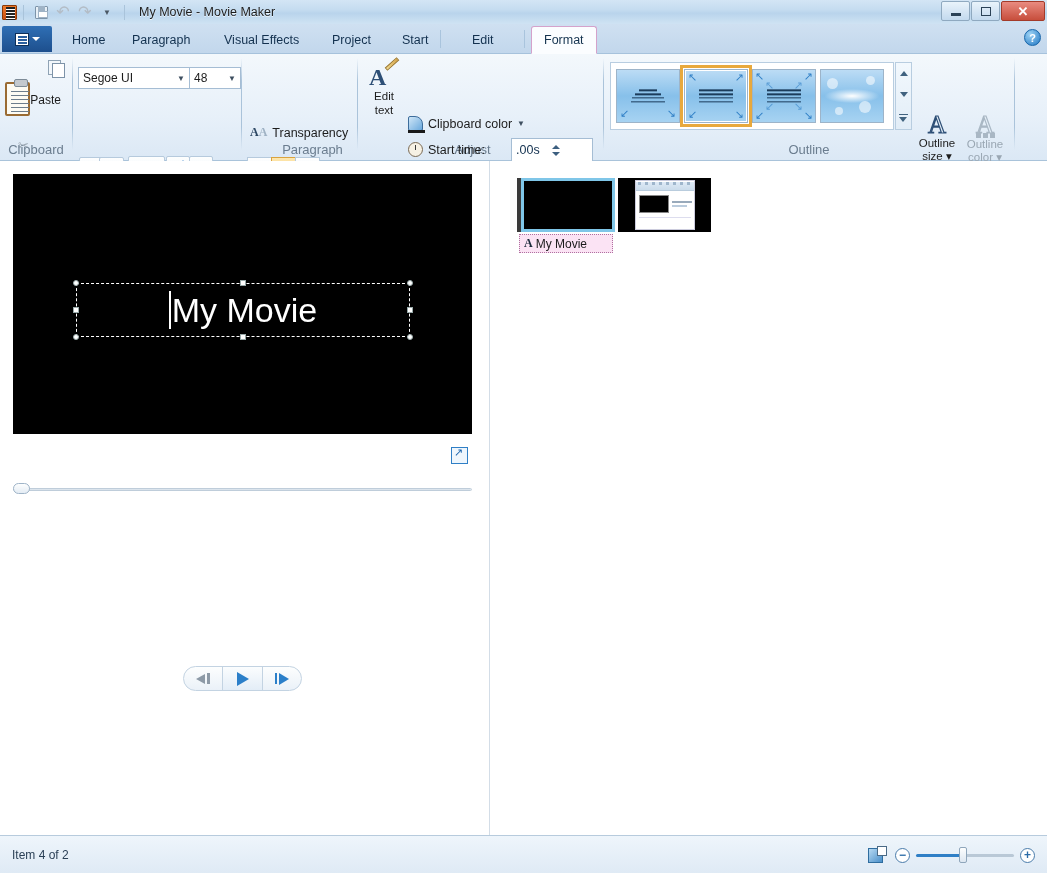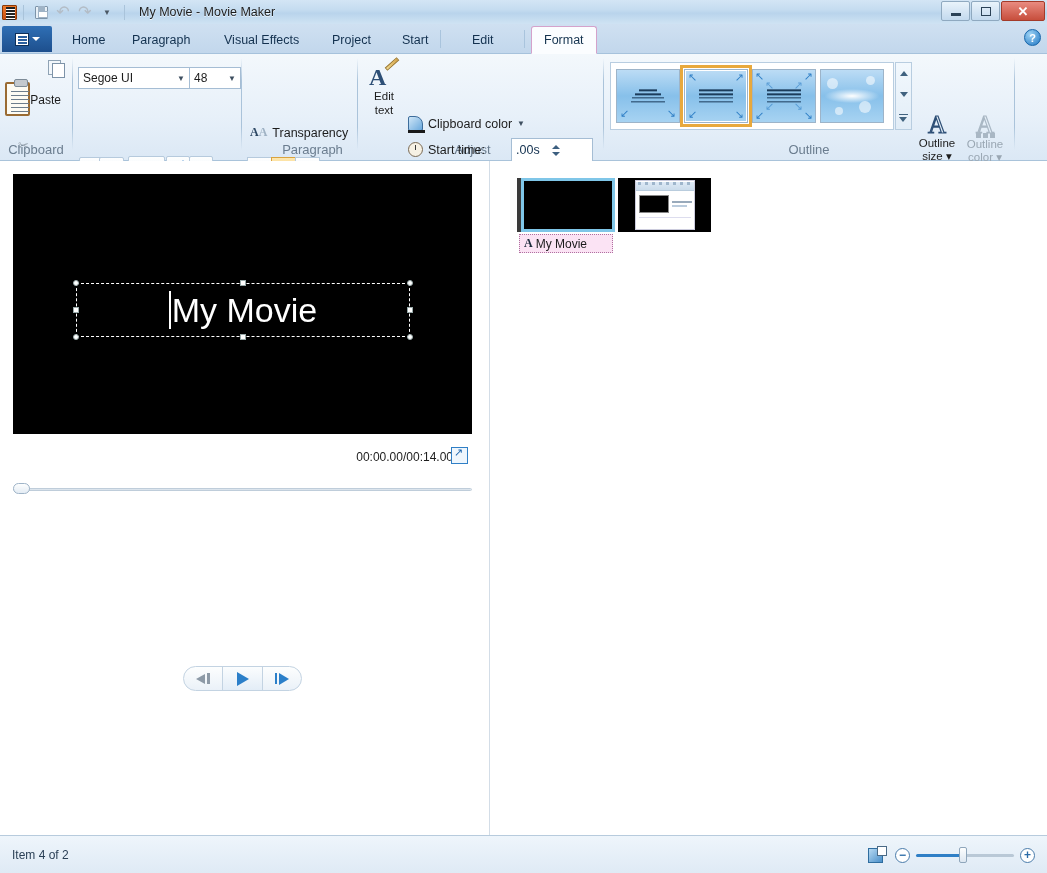--- a/index.html
+++ b/index.html
@@ -538,21 +538,20 @@
       <span class="hnd c" style="left:-3px;bottom:-3px"></span>
       <span class="hnd" style="left:50%;margin-left:-3px;bottom:-3px"></span>
       <span class="hnd c" style="right:-3px;bottom:-3px"></span>
       <div class="cap">
         <span class="caret"></span>
           <span>My Movie</span>
       </div>
     </div>
   </div>
 
-  <div class="tcode">00:00.00/00:14.00</div>
   <div class="fullscr"></div>
 
   <div class="seek">
     <div class="track"></div>
     <div class="thumb"></div>
   </div>
 
   <div class="playbar">
     <div class="pb prev">
       <span class="tri-l"></span>

